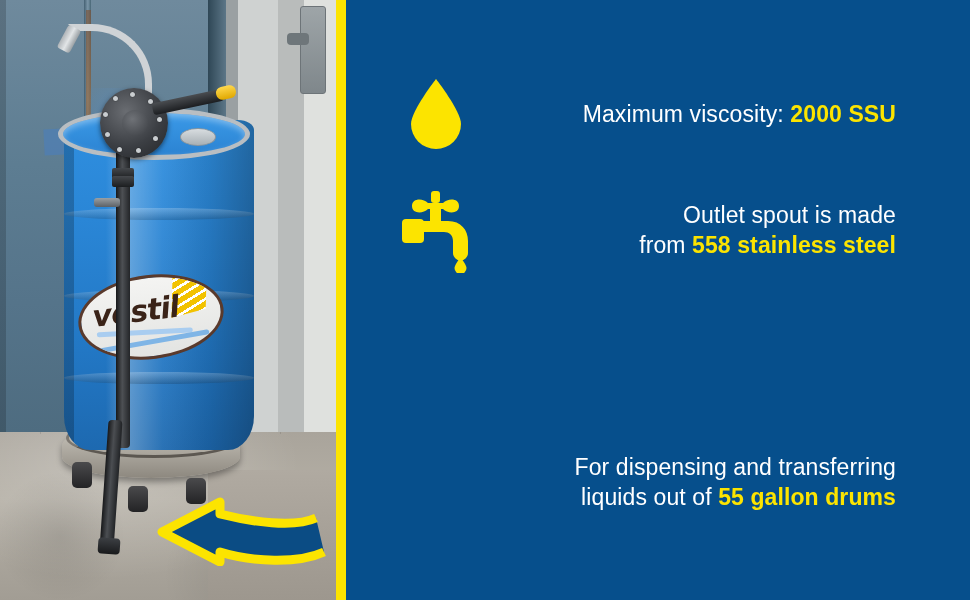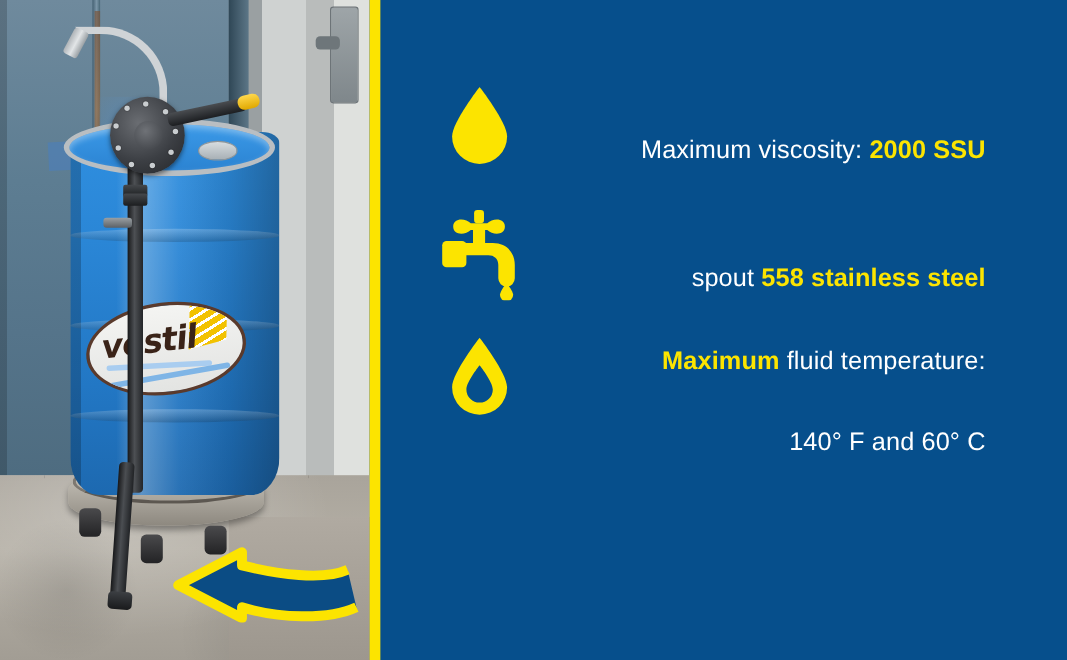--- a/index.html
+++ b/index.html
@@ -247,21 +247,21 @@
   .text-cell{
     flex:1;
     text-align:right;
     padding-right:10px;
     color:#ffffff;
     font-size:23px;
     line-height:1.32;
     letter-spacing:.1px;
   }
   .text-cell .hl{color:#FCE400;font-weight:700;}
-  .text-cell .ln{display:block;white-space:nowrap;margin-top:44px;}
+  .text-cell .ln{display:block;white-space:nowrap;}
 
   
   .badge{
     position:absolute;left:252px;top:390px;width:160px;height:160px;
     border-radius:50%;
     background:#064F8C;
     border:7px solid #FCE400;
     box-sizing:border-box;
     z-index:6;
   }
@@ -364,37 +364,33 @@
               <path d="M14 19 C14 11 25 11 30 16 L45 16 C50 11 61 11 61 19 C61 27 50 27 45 22 L30 22 C25 27 14 27 14 19 Z"></path>
               <rect x="32" y="20" width="11" height="16"></rect>
               <path d="M6 34 h44 c13 0 20 9 20 20 v8 h-15 v-8 c0-6-4-9-9-9 h-40 z"></path>
               <rect x="4" y="32" width="22" height="24" rx="4"></rect>
               <path d="M55 62 h15 v4 a7.5 7.5 0 0 1 -15 0 z"></path>
               <path d="M62.5 70 c0 0 -6 8 -6 11 a6 6 0 0 0 12 0 c0 -3 -6 -11 -6 -11 z"></path>
             </g>
           </svg>
         </div>
         <div class="text-cell">
-          <span class="ln"><span>spout </span><span class="hl">558 stainless steel</span></span>
+          <span class="ln">Outlet spout is made</span>
+          <span class="ln"><span>from </span><span class="hl">558 stainless steel</span></span>
         </div>
       </div>
 
-      <div class="feature-row r3">
-        <div class="icon-cell">
-          <svg width="58" height="74" viewBox="0 0 58 74" aria-hidden="true">
-            <path d="M29 2 C29 2 4 34 4 47 A25 25 0 0 0 54 47 C54 34 29 2 29 2 Z
-                     M29 27 C29 27 17 42 17 49 A12 12 0 0 0 41 49 C41 42 29 27 29 27 Z" fill="#FCE400" fill-rule="evenodd"></path>
-          </svg>
-        </div>
+
+      <div class="feature-row r4">
+        <div class="icon-cell"></div>
         <div class="text-cell">
-          <span class="ln"><span class="hl">Maximum</span><span> fluid temperature:</span></span>
-          <span class="ln">140° F and 60° C</span>
+          <span class="ln">For dispensing and transferring</span>
+          <span class="ln"><span>liquids out of </span><span class="hl">55 gallon drums</span></span>
         </div>
       </div>
-
 
     </div>
   </div>
 
   <div class="arrow">
     <svg width="184" height="78" viewBox="0 0 184 78" aria-hidden="true">
       <path d="M176 64 C150 76 104 74 72 64 L72 74 L14 44 L72 14 L72 26 C104 34 146 40 168 30" fill="#0B4C84" stroke="#FCE400" stroke-width="9" stroke-linejoin="round"></path>
     </svg>
   </div>
 

